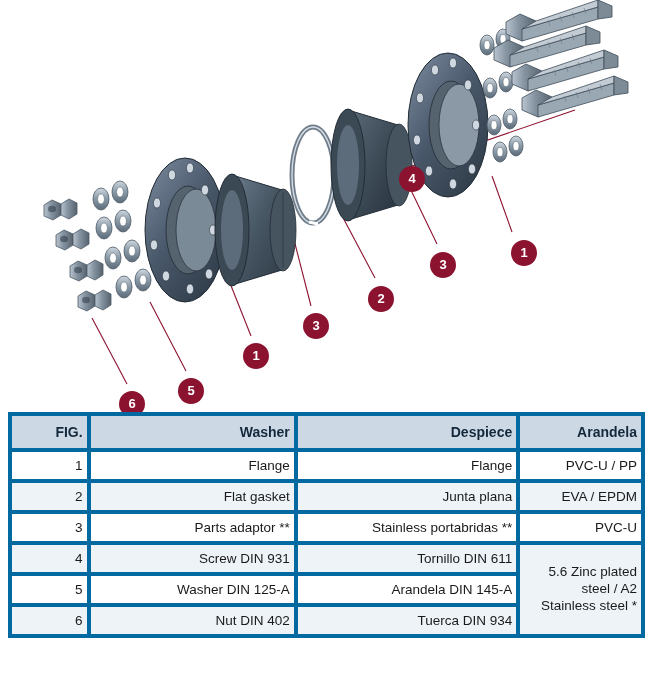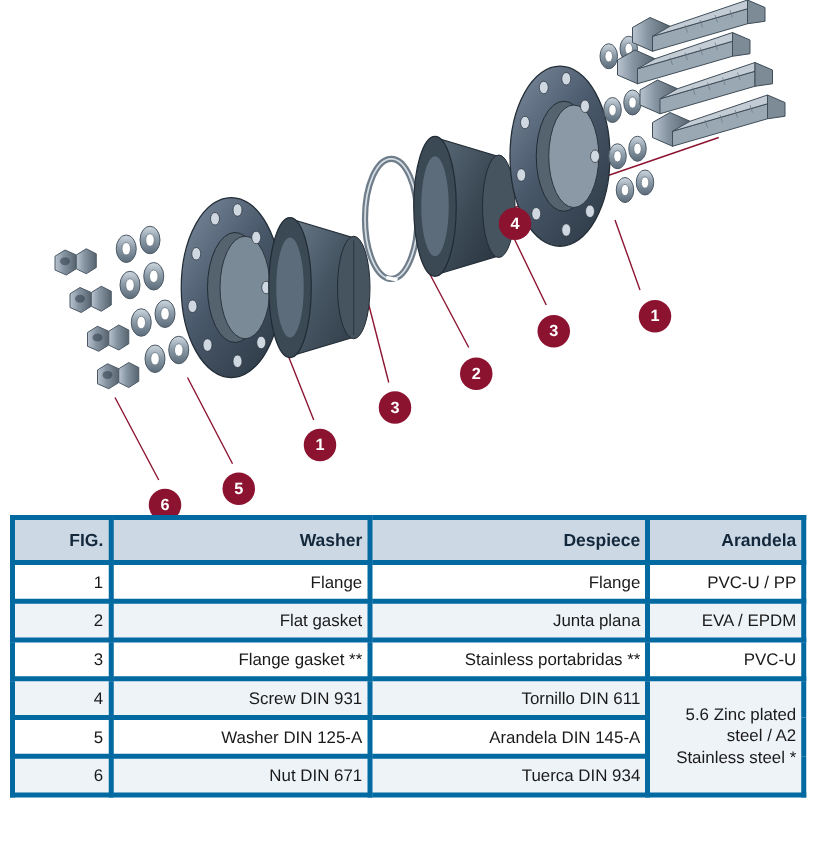--- a/index.html
+++ b/index.html
@@ -306,34 +306,34 @@
       <td class="col-material">PVC-U / PP</td>
     </tr>
     <tr class="even">
       <td>2</td>
       <td>Flat gasket</td>
       <td>Junta plana</td>
       <td class="col-material">EVA / EPDM</td>
     </tr>
     <tr class="odd">
       <td>3</td>
-      <td>Flange gasket **</td>
+      <td>Parts adaptor **</td>
       <td>Stainless portabridas **</td>
       <td class="col-material">PVC-U</td>
     </tr>
     <tr class="even">
       <td>4</td>
       <td>Screw DIN 931</td>
       <td>Tornillo DIN 611</td>
       <td class="mat-span" rowspan="3">5.6 Zinc plated steel / A2 Stainless steel *</td>
     </tr>
     <tr class="odd">
       <td>5</td>
       <td>Washer DIN 125-A</td>
       <td>Arandela DIN 145-A</td>
     </tr>
     <tr class="even">
       <td>6</td>
-      <td>Nut DIN 671</td>
+      <td>Nut DIN 402</td>
       <td>Tuerca DIN 934</td>
     </tr>
   </tbody>
 </table>
 
 </body></html>

